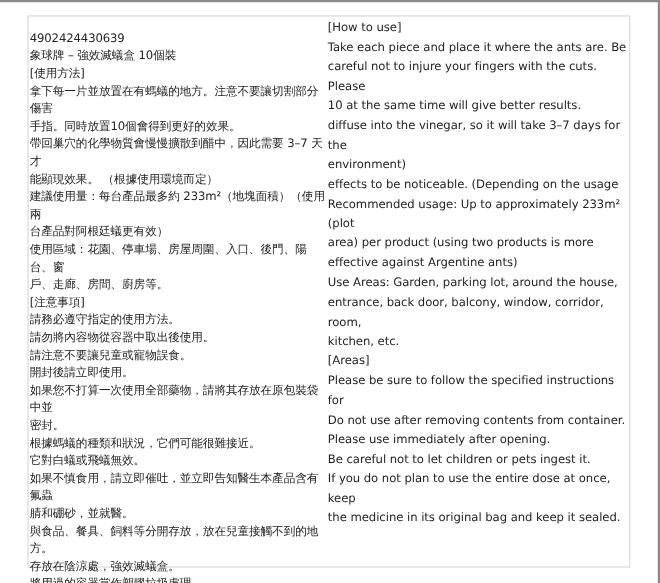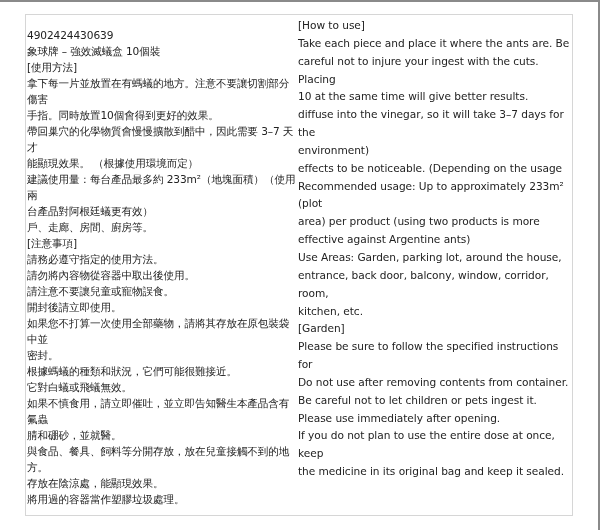--- a/index.html
+++ b/index.html
@@ -72,54 +72,55 @@
   <div class="col-left">
     <span class="line">4902424430639</span>
     <span class="line">象球牌 – 強效滅蟻盒  10個裝</span>
     <span class="line">[使用方法]</span>
     <span class="line">拿下每一片並放置在有螞蟻的地方。注意不要讓切割部分傷害</span>
     <span class="line">手指。同時放置10個會得到更好的效果。</span>
     <span class="line">帶回巢穴的化學物質會慢慢擴散到醋中，因此需要 3–7 天才</span>
     <span class="line">能顯現效果。 （根據使用環境而定）</span>
     <span class="line">建議使用量：每台產品最多約 233m²（地塊面積）（使用兩</span>
     <span class="line">台產品對阿根廷蟻更有效）</span>
+    <span class="line">使用區域：花園、停車場、房屋周圍、入口、後門、陽台、窗</span>
     <span class="line">戶、走廊、房間、廚房等。</span>
     <span class="line">[注意事項]</span>
     <span class="line">請務必遵守指定的使用方法。</span>
     <span class="line">請勿將內容物從容器中取出後使用。</span>
     <span class="line">請注意不要讓兒童或寵物誤食。</span>
     <span class="line">開封後請立即使用。</span>
     <span class="line">如果您不打算一次使用全部藥物，請將其存放在原包裝袋中並</span>
     <span class="line">密封。</span>
     <span class="line">根據螞蟻的種類和狀況，它們可能很難接近。</span>
     <span class="line">它對白蟻或飛蟻無效。</span>
     <span class="line">如果不慎食用，請立即催吐，並立即告知醫生本產品含有氟蟲</span>
     <span class="line">腈和硼砂，並就醫。</span>
     <span class="line">與食品、餐具、飼料等分開存放，放在兒童接觸不到的地方。</span>
-    <span class="line">存放在陰涼處，能顯現效果。</span>
+    <span class="line">存放在陰涼處，強效滅蟻盒。</span>
     <span class="line">將用過的容器當作塑膠垃圾處理。</span>
 
   </div>
 
   <div class="col-right">
     <span class="line">[How to use]</span>
     <span class="line">Take each piece and place it where the ants are. Be</span>
-    <span class="line">careful not to injure your ingest with the cuts. Placing</span>
+    <span class="line">careful not to injure your fingers with the cuts. Please</span>
     <span class="line">10 at the same time will give better results.</span>
     <span class="line">diffuse into the vinegar, so it will take 3–7 days for the</span>
     <span class="line">environment)</span>
     <span class="line">effects to be noticeable. (Depending on the usage</span>
     <span class="line">Recommended usage: Up to approximately 233m² (plot</span>
     <span class="line">area) per product (using two products is more</span>
     <span class="line">effective against Argentine ants)</span>
     <span class="line">Use Areas: Garden, parking lot, around the house,</span>
     <span class="line">entrance, back door, balcony, window, corridor, room,</span>
     <span class="line">kitchen, etc.</span>
-    <span class="line">[Garden]</span>
+    <span class="line">[Areas]</span>
     <span class="line">Please be sure to follow the specified instructions for</span>
     <span class="line">Do not use after removing contents from container.</span>
+    <span class="line">Please use immediately after opening.</span>
     <span class="line">Be careful not to let children or pets ingest it.</span>
-    <span class="line">Please use immediately after opening.</span>
     <span class="line">If you do not plan to use the entire dose at once, keep</span>
     <span class="line">the medicine in its original bag and keep it sealed.</span>
 
   </div>
 </div>
 
 </body></html>

